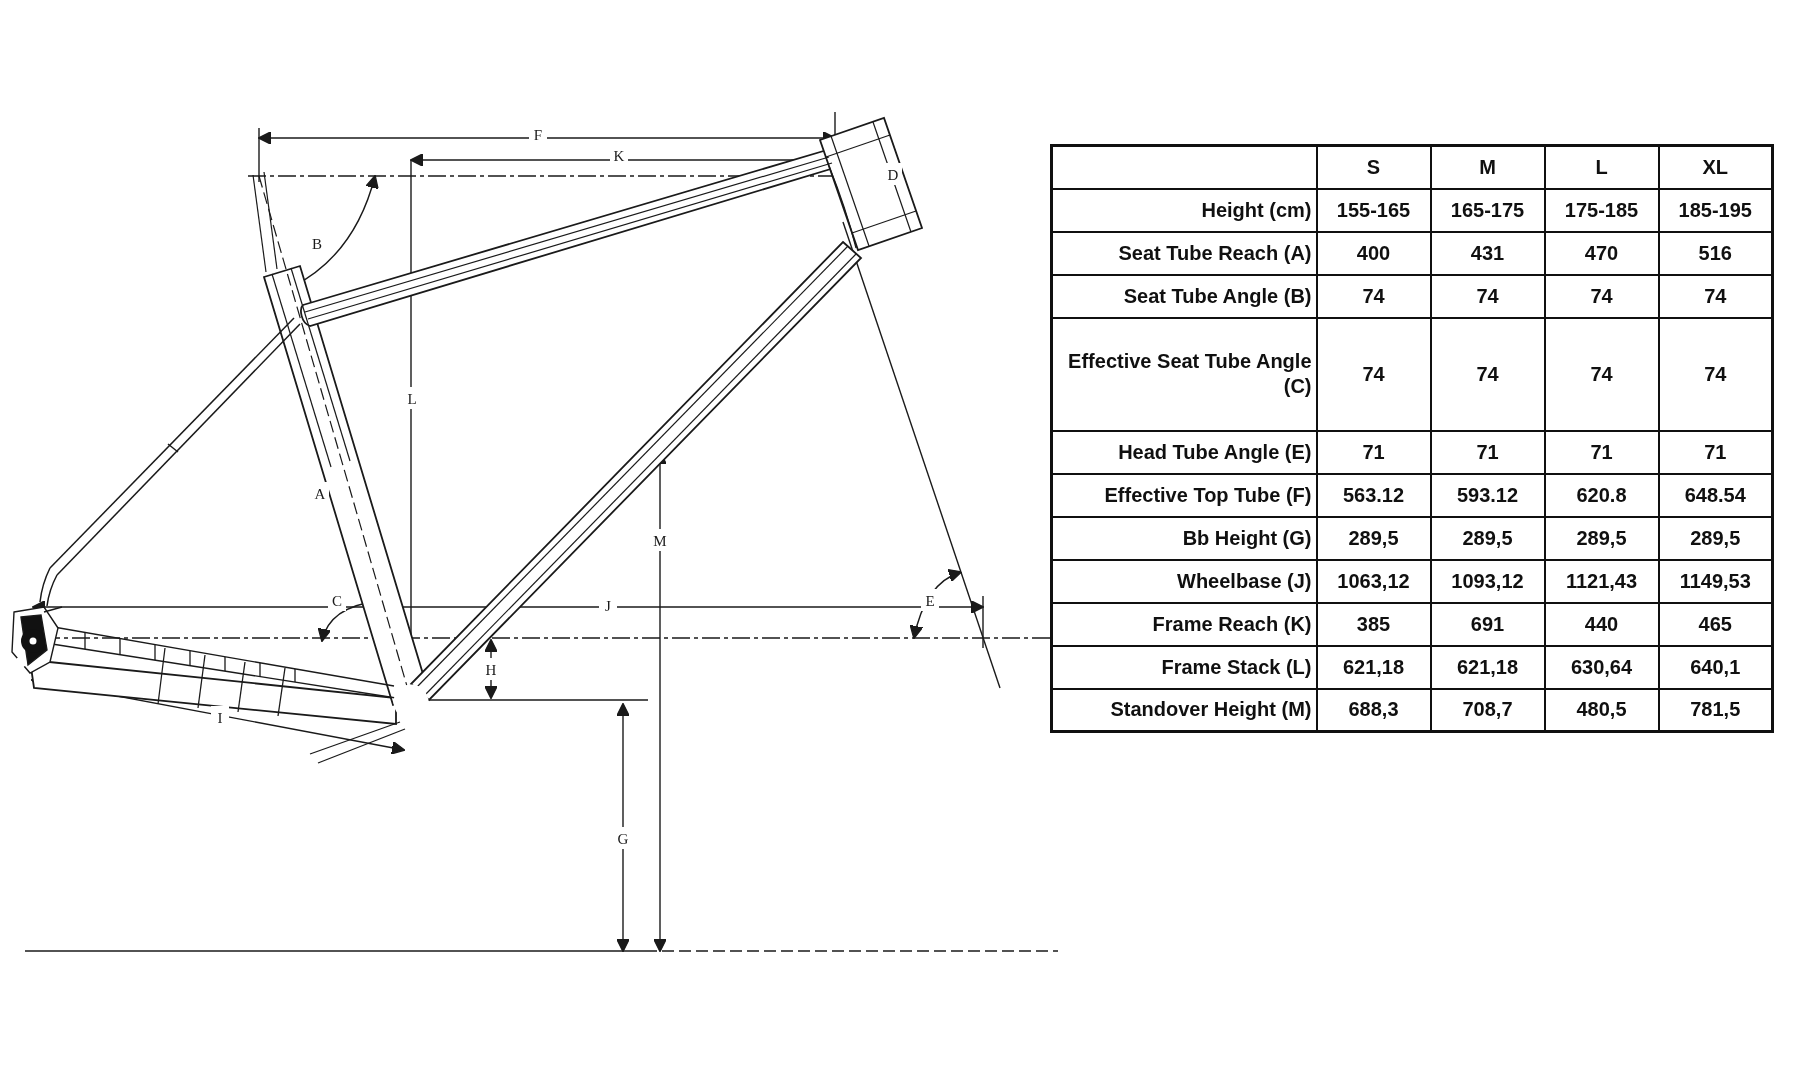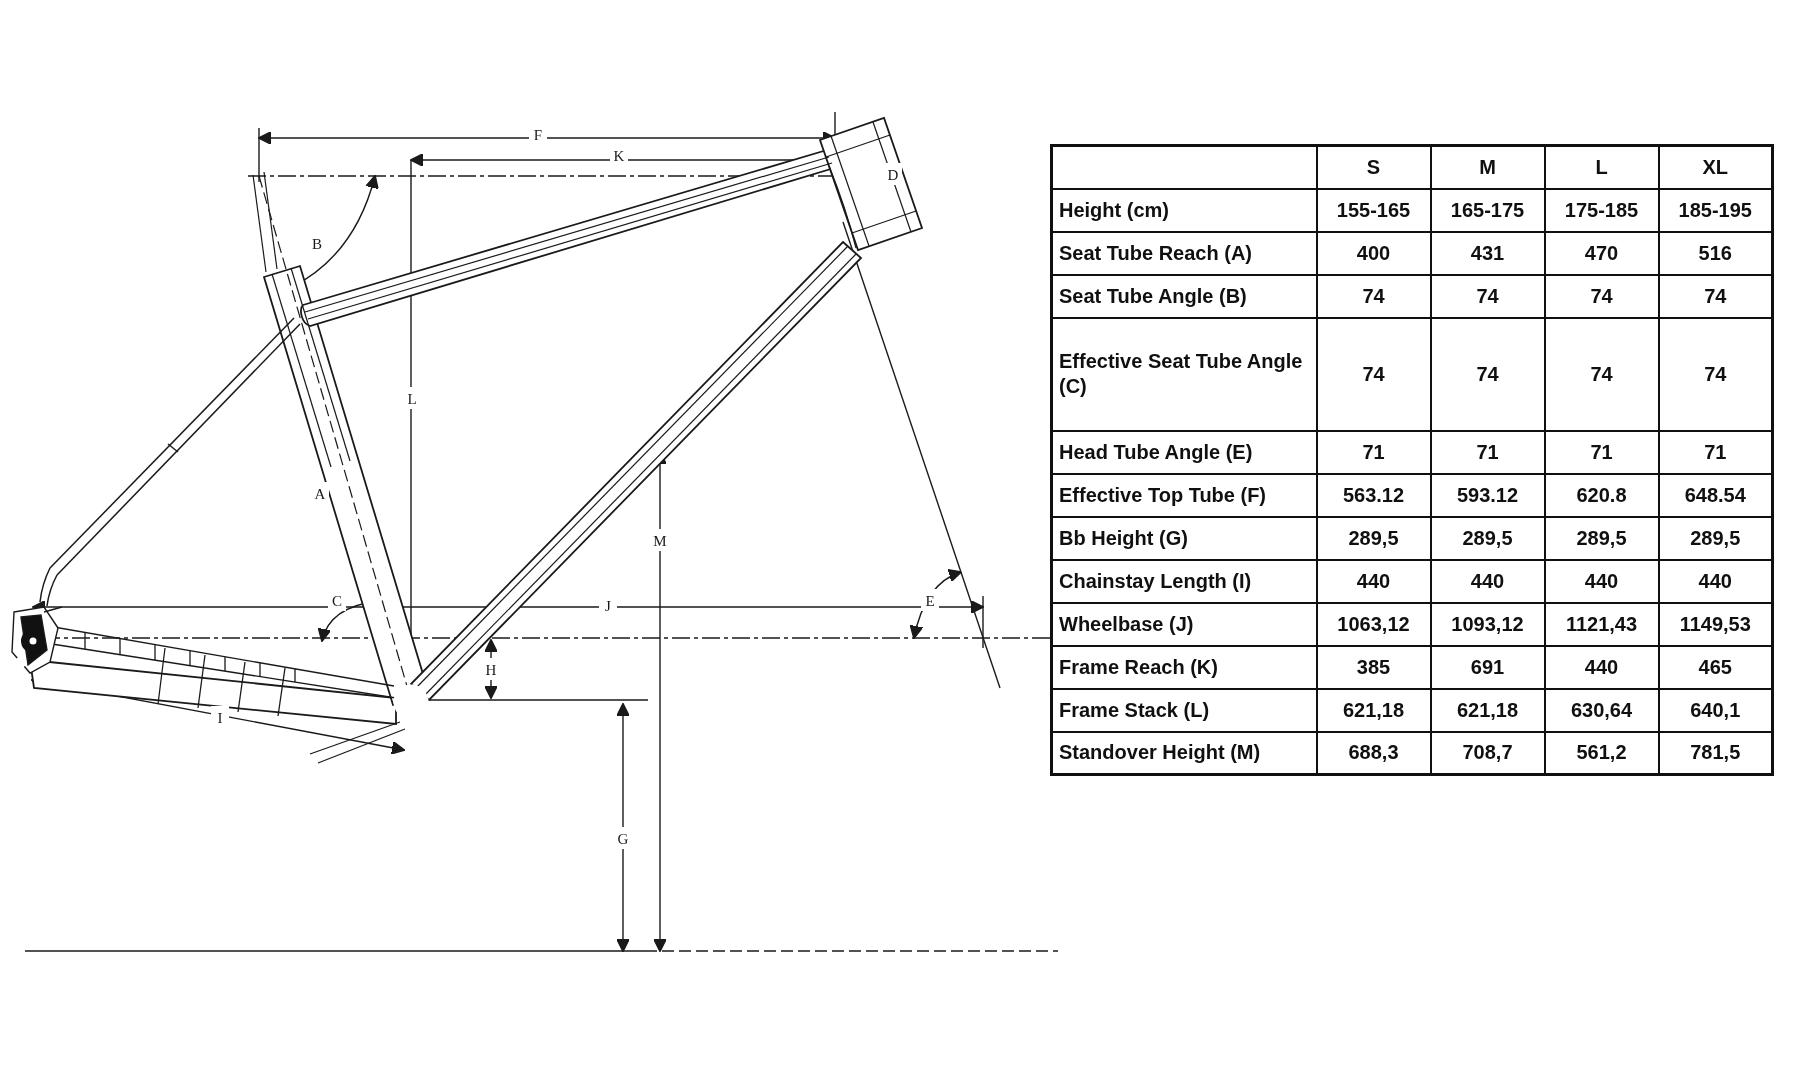--- a/index.html
+++ b/index.html
@@ -6,21 +6,21 @@
   .stage{position:relative;width:1800px;height:1080px;background:#ffffff;overflow:hidden;
          font-family:"Liberation Sans",sans-serif;color:#101010;}
   .diagram{position:absolute;left:0;top:0;width:1060px;height:1080px;}
   svg line,svg path,svg polyline{stroke:#1a1a1a;}
   .geo-table{position:absolute;left:1050px;top:144px;border-collapse:collapse;table-layout:fixed;
              background:#fff;border:3px solid #101010;}
   .geo-table td,.geo-table th{border:2px solid #101010;font-weight:bold;font-size:20px;
              color:#101010;padding:0;line-height:1.25;overflow:hidden;}
   .geo-table tr{height:43px;}
   .geo-table tr.tall{height:113px;}
-  .geo-table .lbl{text-align:left;padding:2px 4px 2px 6px;}
+  .geo-table .lbl{text-align:right;padding:2px 4px 2px 6px;}
   .geo-table .val{text-align:center;}
   .geo-table thead th{text-align:center;}
   .dim-letter{font-family:"Liberation Serif",serif;font-size:15px;fill:#1a1a1a;}
 </style>
 </head>
 <body>
 
 <div class="stage">
 
   <svg class="diagram" viewBox="0 0 1060 1080">
@@ -246,27 +246,20 @@
           <td class="val">648.54</td>
         </tr>
         <tr>
           <td class="lbl">Bb Height (G)</td>
           <td class="val">289,5</td>
           <td class="val">289,5</td>
           <td class="val">289,5</td>
           <td class="val">289,5</td>
         </tr>
         <tr>
-          <td class="lbl">Chainstay Length (I)</td>
-          <td class="val">440</td>
-          <td class="val">440</td>
-          <td class="val">440</td>
-          <td class="val">440</td>
-        </tr>
-        <tr>
           <td class="lbl">Wheelbase (J)</td>
           <td class="val">1063,12</td>
           <td class="val">1093,12</td>
           <td class="val">1121,43</td>
           <td class="val">1149,53</td>
         </tr>
         <tr>
           <td class="lbl">Frame Reach (K)</td>
           <td class="val">385</td>
           <td class="val">691</td>
@@ -277,19 +270,19 @@
           <td class="lbl">Frame Stack (L)</td>
           <td class="val">621,18</td>
           <td class="val">621,18</td>
           <td class="val">630,64</td>
           <td class="val">640,1</td>
         </tr>
         <tr>
           <td class="lbl">Standover Height (M)</td>
           <td class="val">688,3</td>
           <td class="val">708,7</td>
-          <td class="val">561,2</td>
+          <td class="val">480,5</td>
           <td class="val">781,5</td>
         </tr>
       </tbody>
   </table>
 
 </div>
 
 </body></html>

